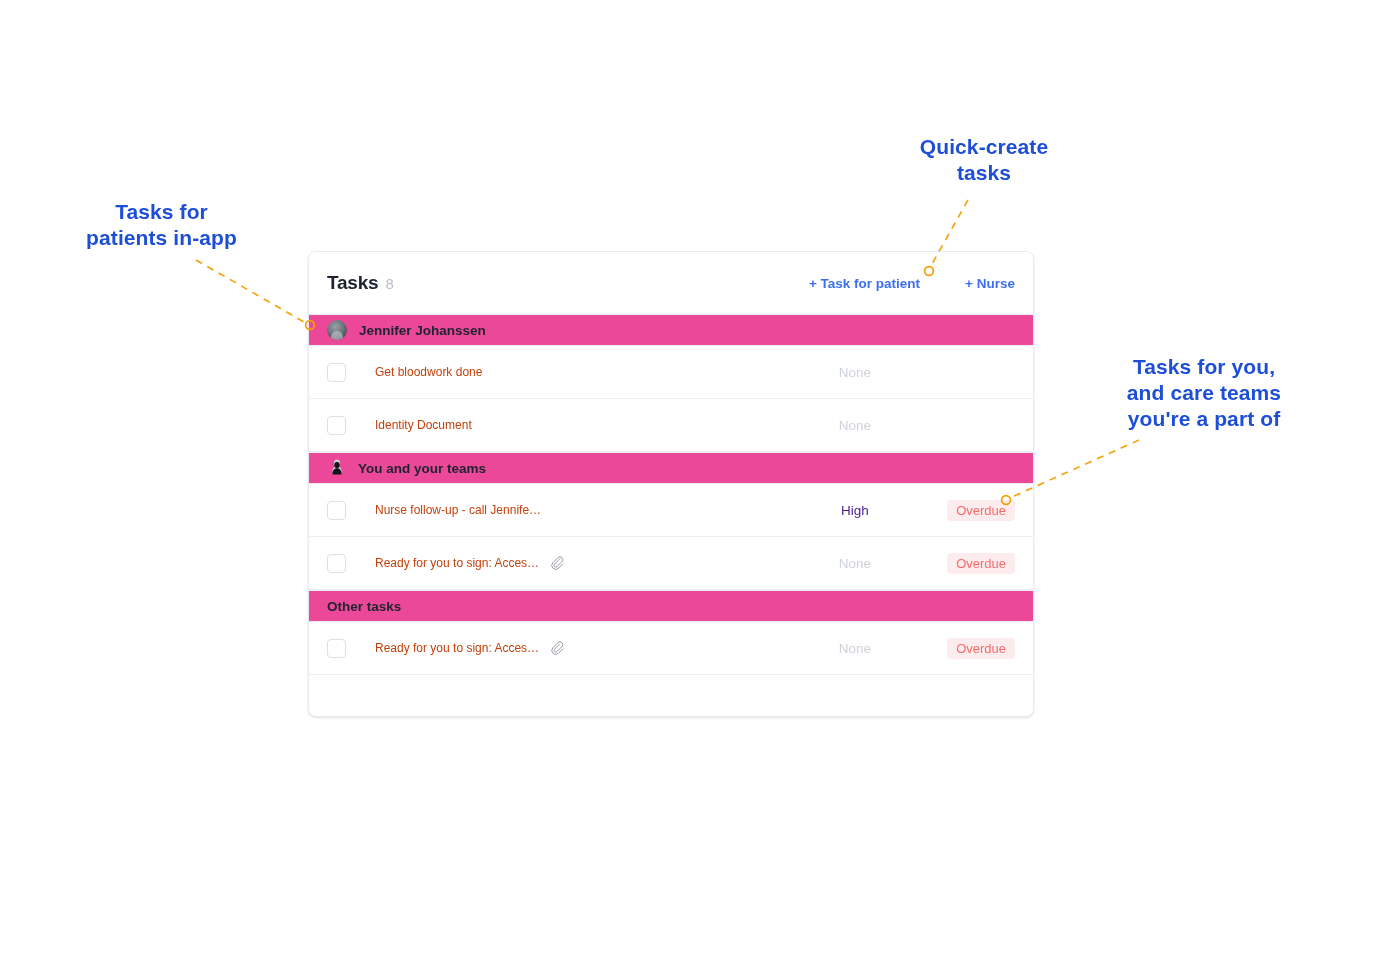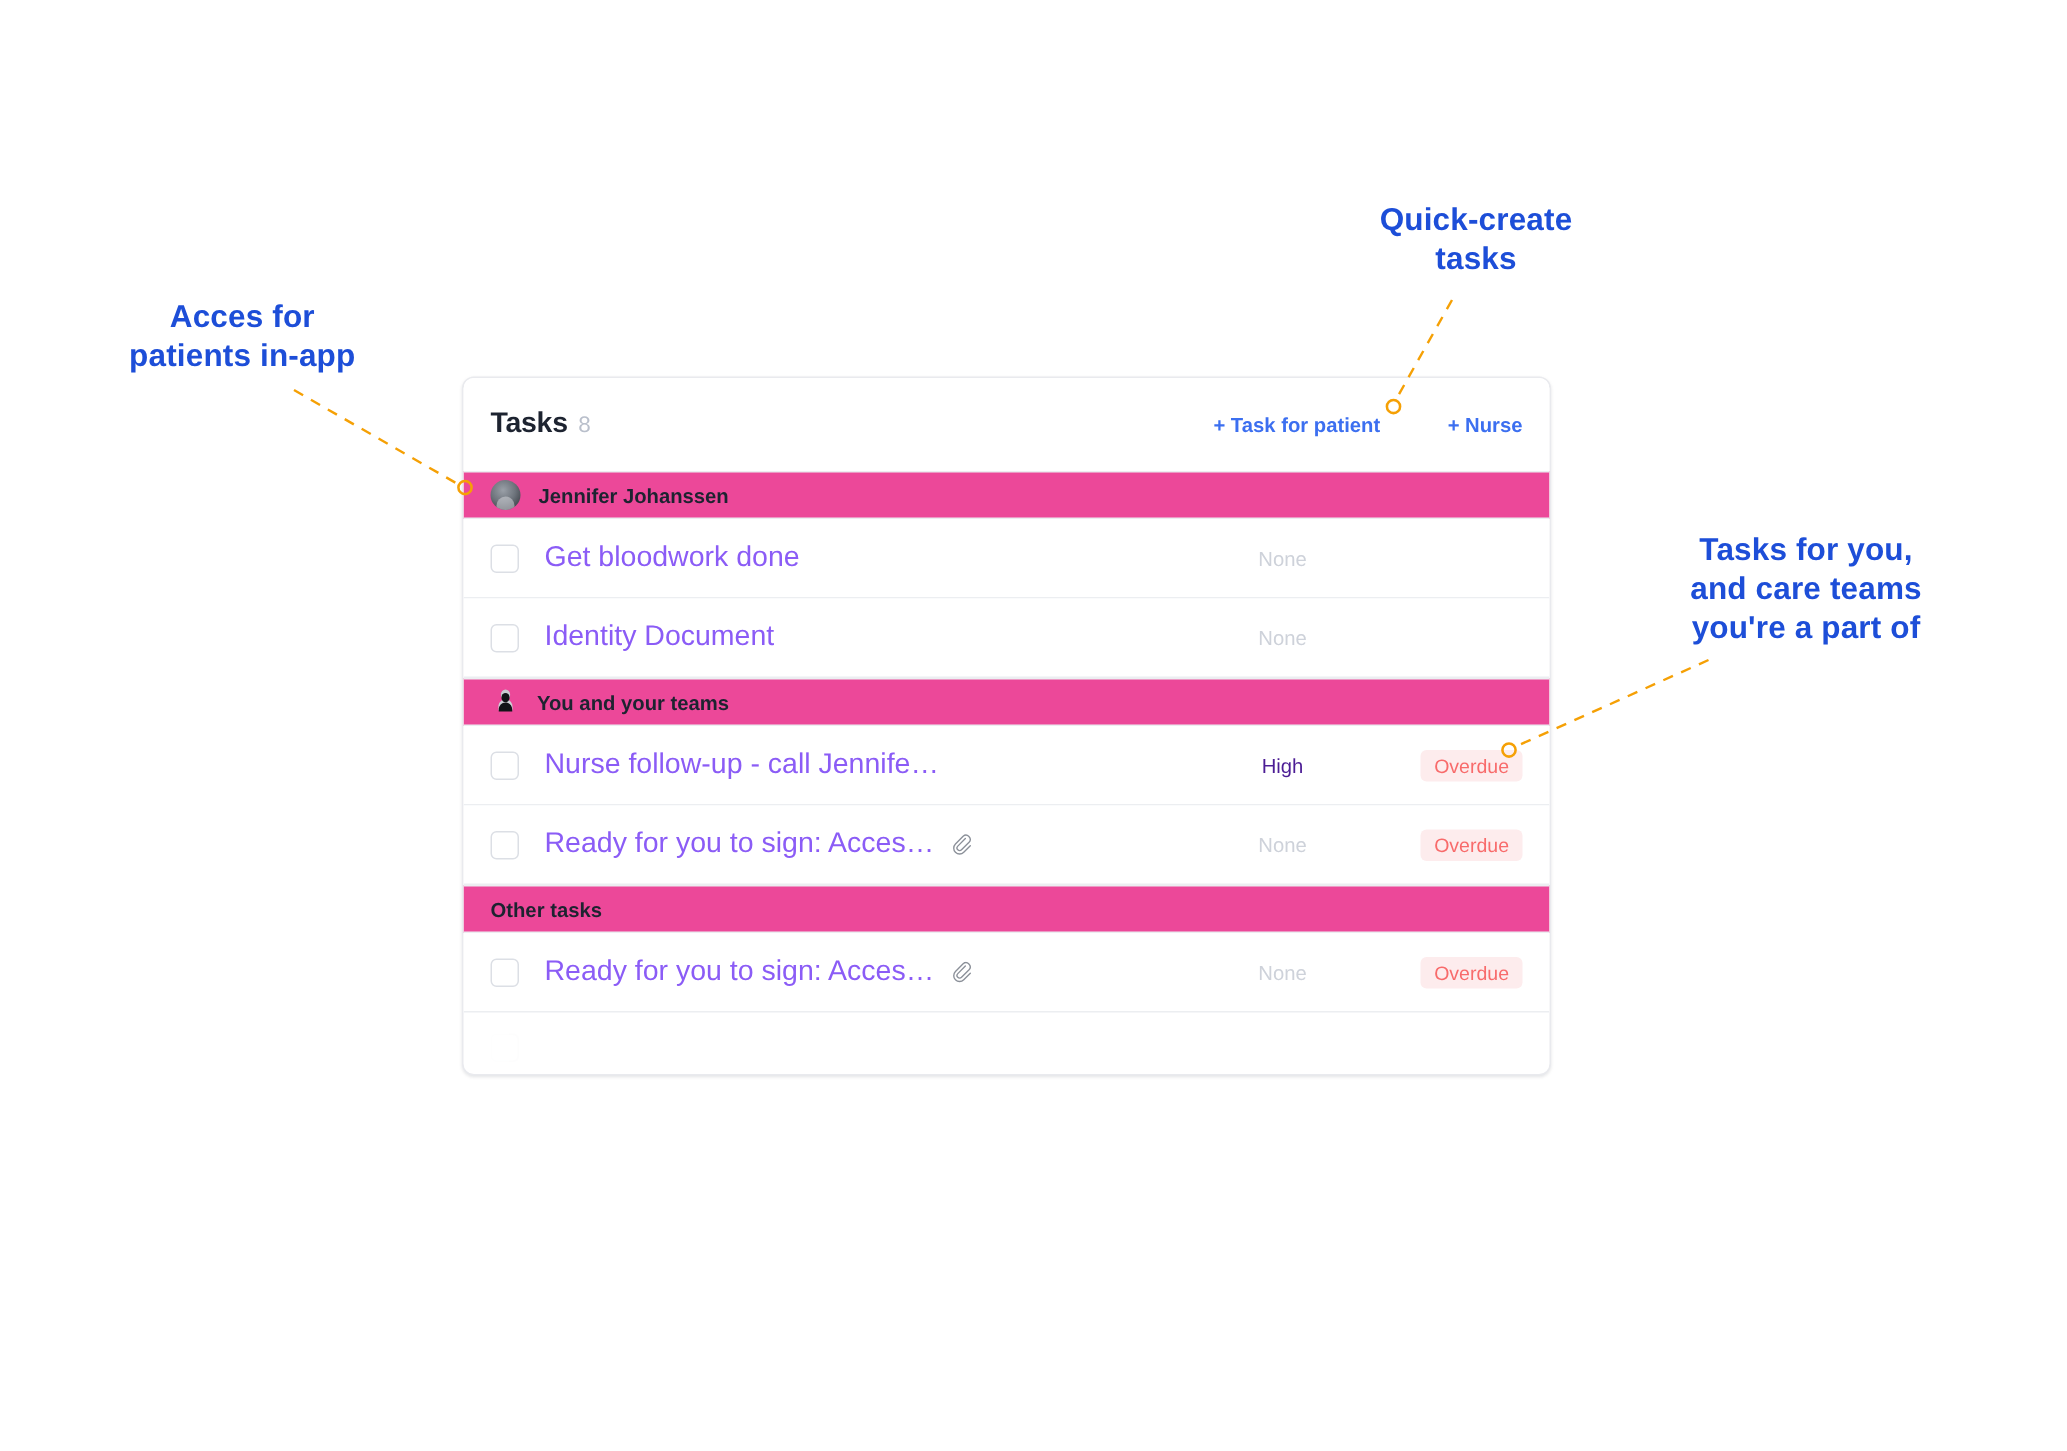--- a/index.html
+++ b/index.html
@@ -138,24 +138,25 @@
   .checkbox {
     width: 17px; height: 17px;
     border: 1.4px solid #dcdfe5;
     border-radius: 4px;
     background: #fff;
     flex: 0 0 auto;
     margin-right: 17px;
     cursor: pointer;
   }
   .task-title {
-    font-size: 19px;
-    color: #8b5cf6;
+    font-size: 12px;
+    color: #c2410c;
     white-space: nowrap;
     overflow: hidden;
+    margin-left: 12px;
   }
   .clip-icon {
     width: 15px; height: 15px;
     margin-left: 11px;
     flex: 0 0 auto;
     display: block;
   }
   .row-spacer { flex: 1; }
   .priority {
     font-size: 13.5px;
@@ -201,21 +202,21 @@
   <line x1="196" y1="260" x2="304" y2="322" stroke="#f5a005" stroke-width="1.6" stroke-dasharray="7 6"></line>
   <circle cx="310" cy="325" r="4.4" fill="none" stroke="#f5a005" stroke-width="1.7"></circle>
 
   <line x1="968" y1="200" x2="932" y2="264" stroke="#f5a005" stroke-width="1.6" stroke-dasharray="7 6"></line>
   <circle cx="929" cy="271" r="4.4" fill="none" stroke="#f5a005" stroke-width="1.7"></circle>
 
   <line x1="1139" y1="440" x2="1012" y2="497" stroke="#f5a005" stroke-width="1.6" stroke-dasharray="7 6"></line>
   <circle cx="1006" cy="500" r="4.4" fill="none" stroke="#f5a005" stroke-width="1.7"></circle>
 </svg>
 
-<div class="anno-label" id="anno-patients">Acces for
+<div class="anno-label" id="anno-patients">Tasks for
 patients in-app</div>
 <div class="anno-label" id="anno-quick">Quick-create
 tasks</div>
 <div class="anno-label" id="anno-teams">Tasks for you,
 and care teams
 you're a part of</div>
 
 <div id="tasks-card">
 
   <div class="card-header">

